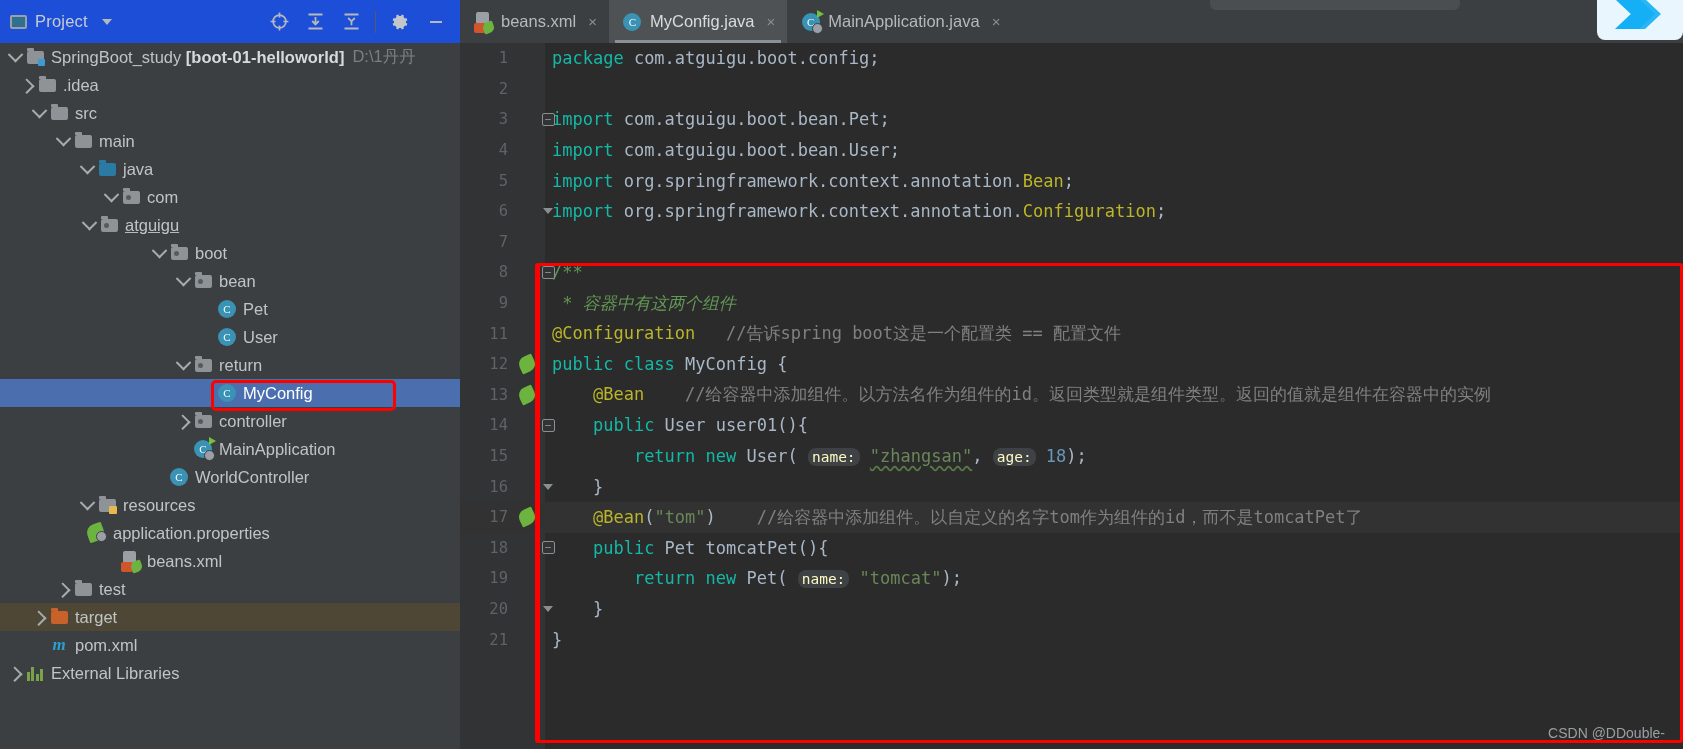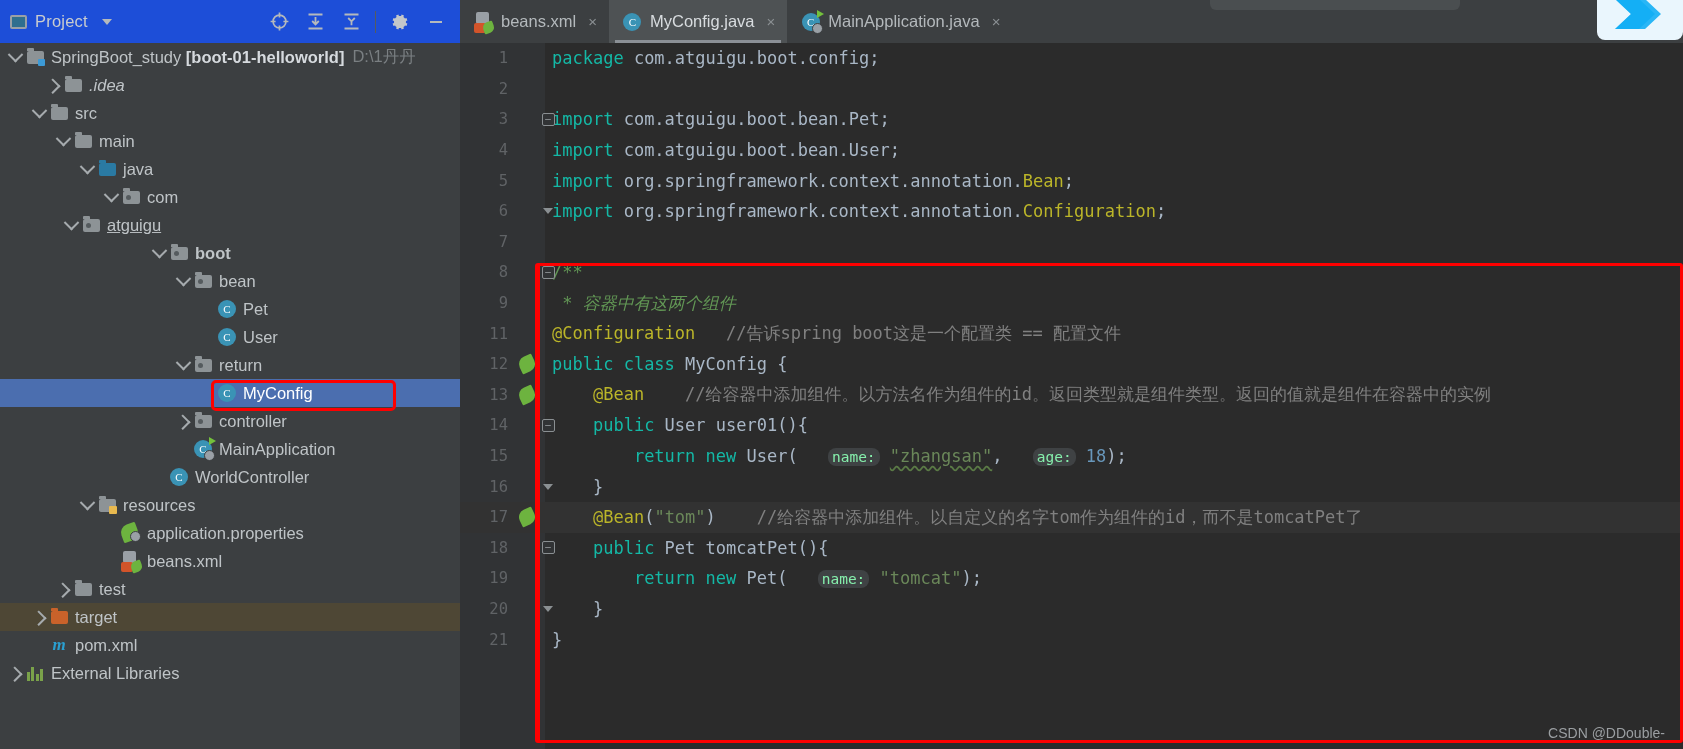--- a/index.html
+++ b/index.html
@@ -92,21 +92,21 @@
 
   .k{color:#14b8a6;}            
   .id{color:#a9b7c6;}           
   .ann{color:#bbb529;}          
   .str{color:#6a8759;}          
   .num{color:#6897bb;}          
   .cmt{color:#808080;}          
   .doc{color:#629755;font-style:italic;} 
   .doc-tag{color:#629755;}
   .squig{text-decoration:underline wavy #5a7a45;text-underline-offset:3px;}
-  .phint{background:#3f4244;color:#86efac;border-radius:8px;padding:1px 4px;font-size:14.5px;margin-left:20px;}
+  .phint{background:#3f4244;color:#fef9c3;border-radius:8px;padding:1px 4px;font-size:14.5px;}
 
   .fold-box{width:11px;height:11px;border:1px solid #8a8f92;border-radius:2px;
             display:flex;align-items:center;justify-content:center;color:#8a8f92;
             font-size:11px;line-height:1;background:#313335;}
   .fold-end{width:0;height:0;border-left:5px solid transparent;border-right:5px solid transparent;
             border-top:6px solid #8a8f92;}
 
   .bean-ico{width:18px;height:18px;position:relative;}
   .bean-ico .leaf{position:absolute;inset:1px;border-radius:50% 8% 50% 8%;
                   background:#6db33f;transform:rotate(-25deg);}
@@ -185,21 +185,21 @@
           <span class="twisty">
             <span class="chev down"></span>
           </span>
           <span class="ico">
             <span class="folder src-mark"></span>
           </span>
           <span class="lbl">SpringBoot_study</span>
           <span class="lbl"><span class="bold">&nbsp;[boot-01-helloworld]</span></span>
           <span class="path-dim">D:\1丹丹</span>
         </div>
-        <div class="row" style="padding-left: 44px; font-style: italic;">
+        <div class="row" style="padding-left: 18px;">
           <span class="twisty">
             <span class="chev right"></span>
           </span>
           <span class="ico">
             <span class="folder"></span>
           </span>
           <span class="lbl">.idea</span>
         </div>
         <div class="row" style="padding-left: 30px;">
           <span class="twisty">
@@ -230,30 +230,30 @@
         </div>
         <div class="row" style="padding-left: 102px;">
           <span class="twisty">
             <span class="chev down"></span>
           </span>
           <span class="ico">
             <span class="folder pkg"></span>
           </span>
           <span class="lbl">com</span>
         </div>
-        <div class="row" style="padding-left: 62px; text-decoration: underline;">
+        <div class="row" style="padding-left: 80px; text-decoration: underline;">
           <span class="twisty">
             <span class="chev down"></span>
           </span>
           <span class="ico">
             <span class="folder pkg"></span>
           </span>
           <span class="lbl">atguigu</span>
         </div>
-        <div class="row" style="padding-left: 150px; font-weight: bold;">
+        <div class="row" style="padding-left: 150px;">
           <span class="twisty">
             <span class="chev down"></span>
           </span>
           <span class="ico">
             <span class="folder pkg"></span>
           </span>
           <span class="lbl">boot</span>
         </div>
         <div class="row" style="padding-left: 174px;">
           <span class="twisty">
@@ -323,21 +323,21 @@
         </div>
         <div class="row" style="padding-left: 78px;">
           <span class="twisty">
             <span class="chev down"></span>
           </span>
           <span class="ico">
             <span class="folder res-mark"></span>
           </span>
           <span class="lbl">resources</span>
         </div>
-        <div class="row" style="padding-left: 102px; text-align: right;">
+        <div class="row" style="padding-left: 68px; text-align: right;">
           <span class="twisty"></span>
           <span class="ico">
             <span style="position:relative;display:block;width:20px;height:18px">
               <span class="spring-leaf" style="position:absolute;left:0;top:0"></span>
               <span class="run-dot" style="right:0;bottom:0"></span>
             </span>
           </span>
           <span class="lbl">application.properties</span>
         </div>
         <div class="row" style="padding-left: 102px;">

